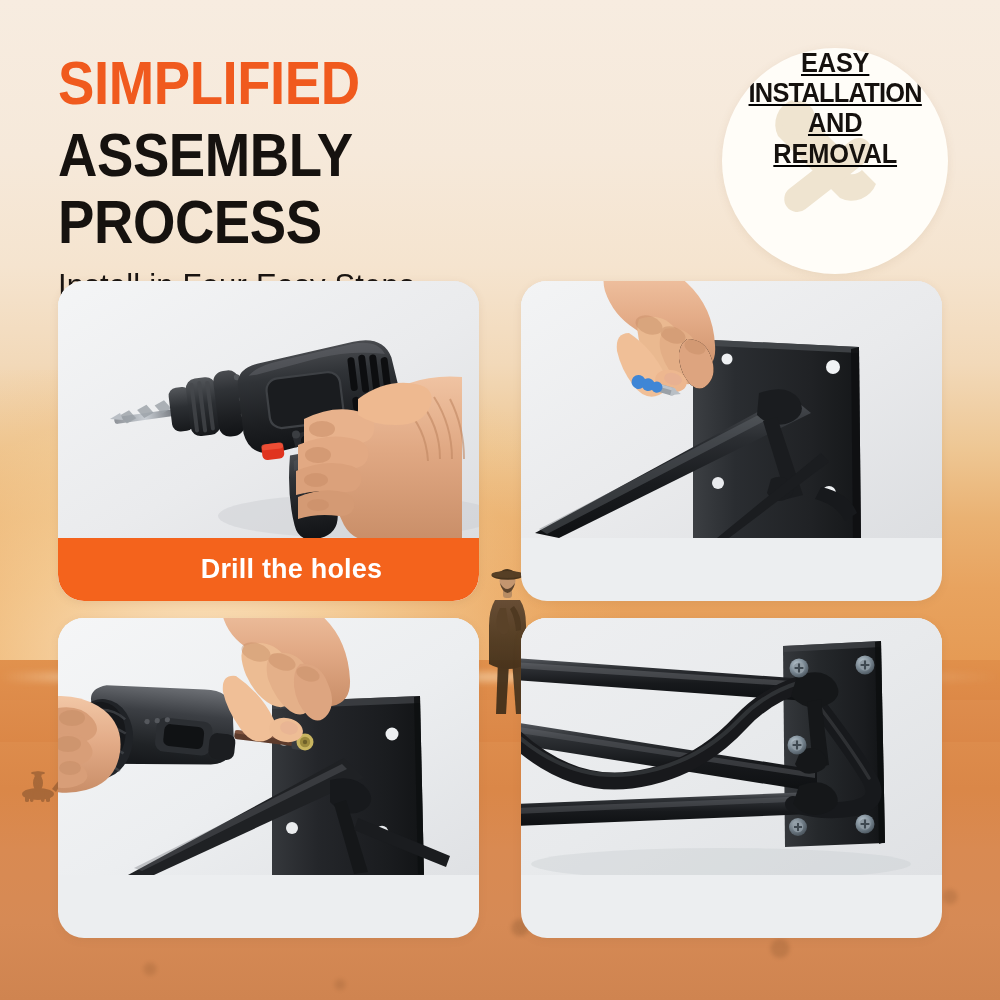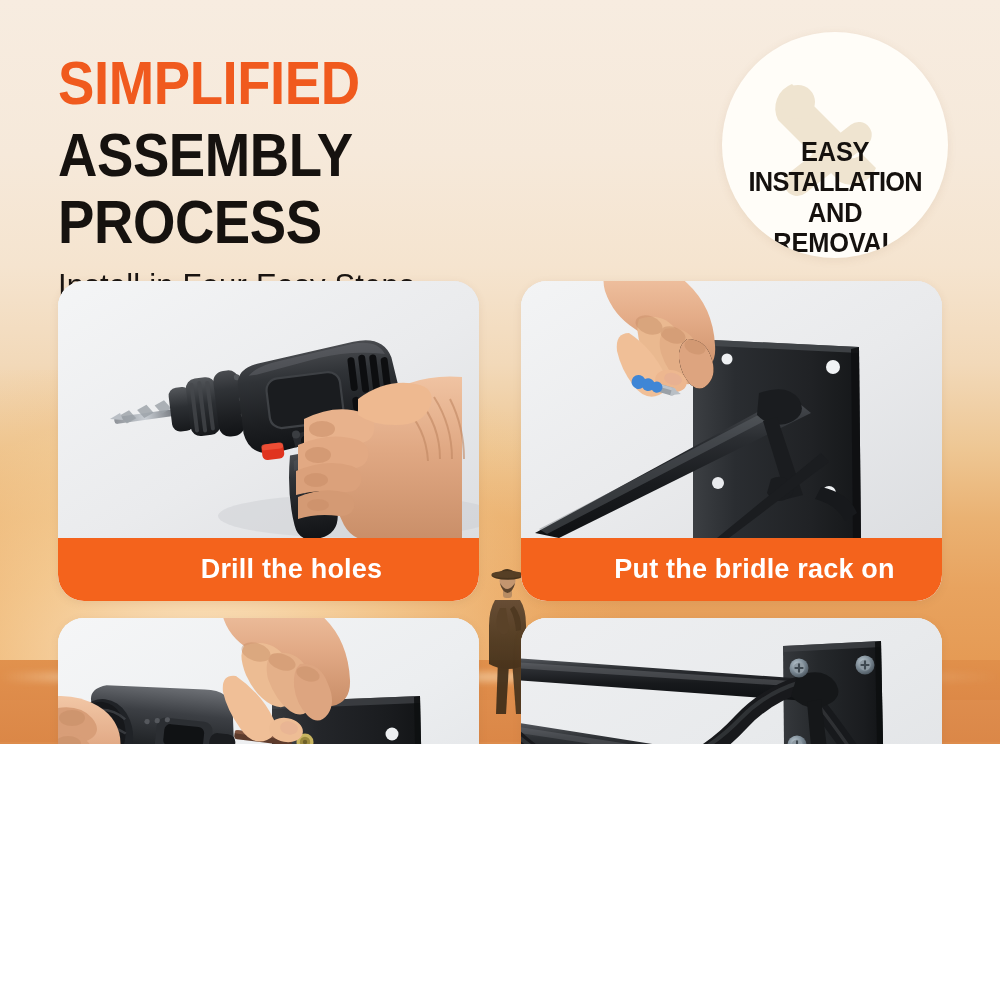--- a/index.html
+++ b/index.html
@@ -7,21 +7,21 @@
 
   html, body {
     width:1000px; height:1000px;
     font-family:"Liberation Sans", sans-serif;
     overflow:hidden;
   }
 
   
   #stage {
     position:relative;
-    width:1000px; height:744px;
+    width:1000px; height:1000px;
     background:#f4e8d8;
     overflow:hidden;
   }
 
   
   .bg-sky {
     position:absolute; left:0; top:0; width:1000px; height:700px;
     background:linear-gradient(to bottom,
       #f7ece0 0%,
       #f6e9da 22%,
@@ -113,26 +113,27 @@
     transform:scaleX(.88); transform-origin:left center;
   }
   .subtitle {
     margin-top:12px;
     font-size:31px; font-weight:400; color:#191411;
     letter-spacing:.2px;
   }
 
   
   .badge {
-    position:absolute; left:722px; top:32px;
+    position:absolute; left:722px; top:48px;
     width:226px; height:226px; border-radius:50%;
     background:#fffdf8;
-    display:flex; align-items:flex-end; justify-content:center;
+    display:flex; align-items:flex-start; justify-content:center;
     overflow:hidden;
     box-shadow:0 2px 10px rgba(140,100,60,.10);
+    text-decoration:underline;
   }
   .badge-watermark {
     position:absolute; left:50%; top:50%;
     transform:translate(-50%,-50%);
     width:190px; height:190px; opacity:1;
   }
   .badge-text {
     position:relative; z-index:2;
     text-align:center;
     font-family:"Liberation Sans Narrow","Liberation Sans", sans-serif;
@@ -482,21 +483,20 @@
             <rect x="112" y="104" width="42" height="3" rx="1.5" fill="#c6ccd2" opacity=".8"></rect>
             <g fill="#3f86d6">
               <circle cx="116" cy="108" r="7"></circle>
               <circle cx="126" cy="108" r="6.4"></circle>
               <circle cx="135" cy="108" r="5.6"></circle>
             </g>
             <path d="M150 104 l10 4 l-10 4 z" fill="#b9bfc5"></path>
           </g>
         </svg>
       </div>
-      <div class="caption">Put the bridle rack on</div>
     </div>
 
     <div class="panel">
       <div class="photo">
         <svg viewBox="0 0 421 257" preserveAspectRatio="xMidYMid slice" aria-hidden="true">
           <defs>
             <linearGradient id="p3bg" x1="0" y1="0" x2="1" y2="1">
               <stop offset="0%" stop-color="#f5f6f7"></stop>
               <stop offset="55%" stop-color="#eceef0"></stop>
               <stop offset="100%" stop-color="#dfe1e4"></stop>

